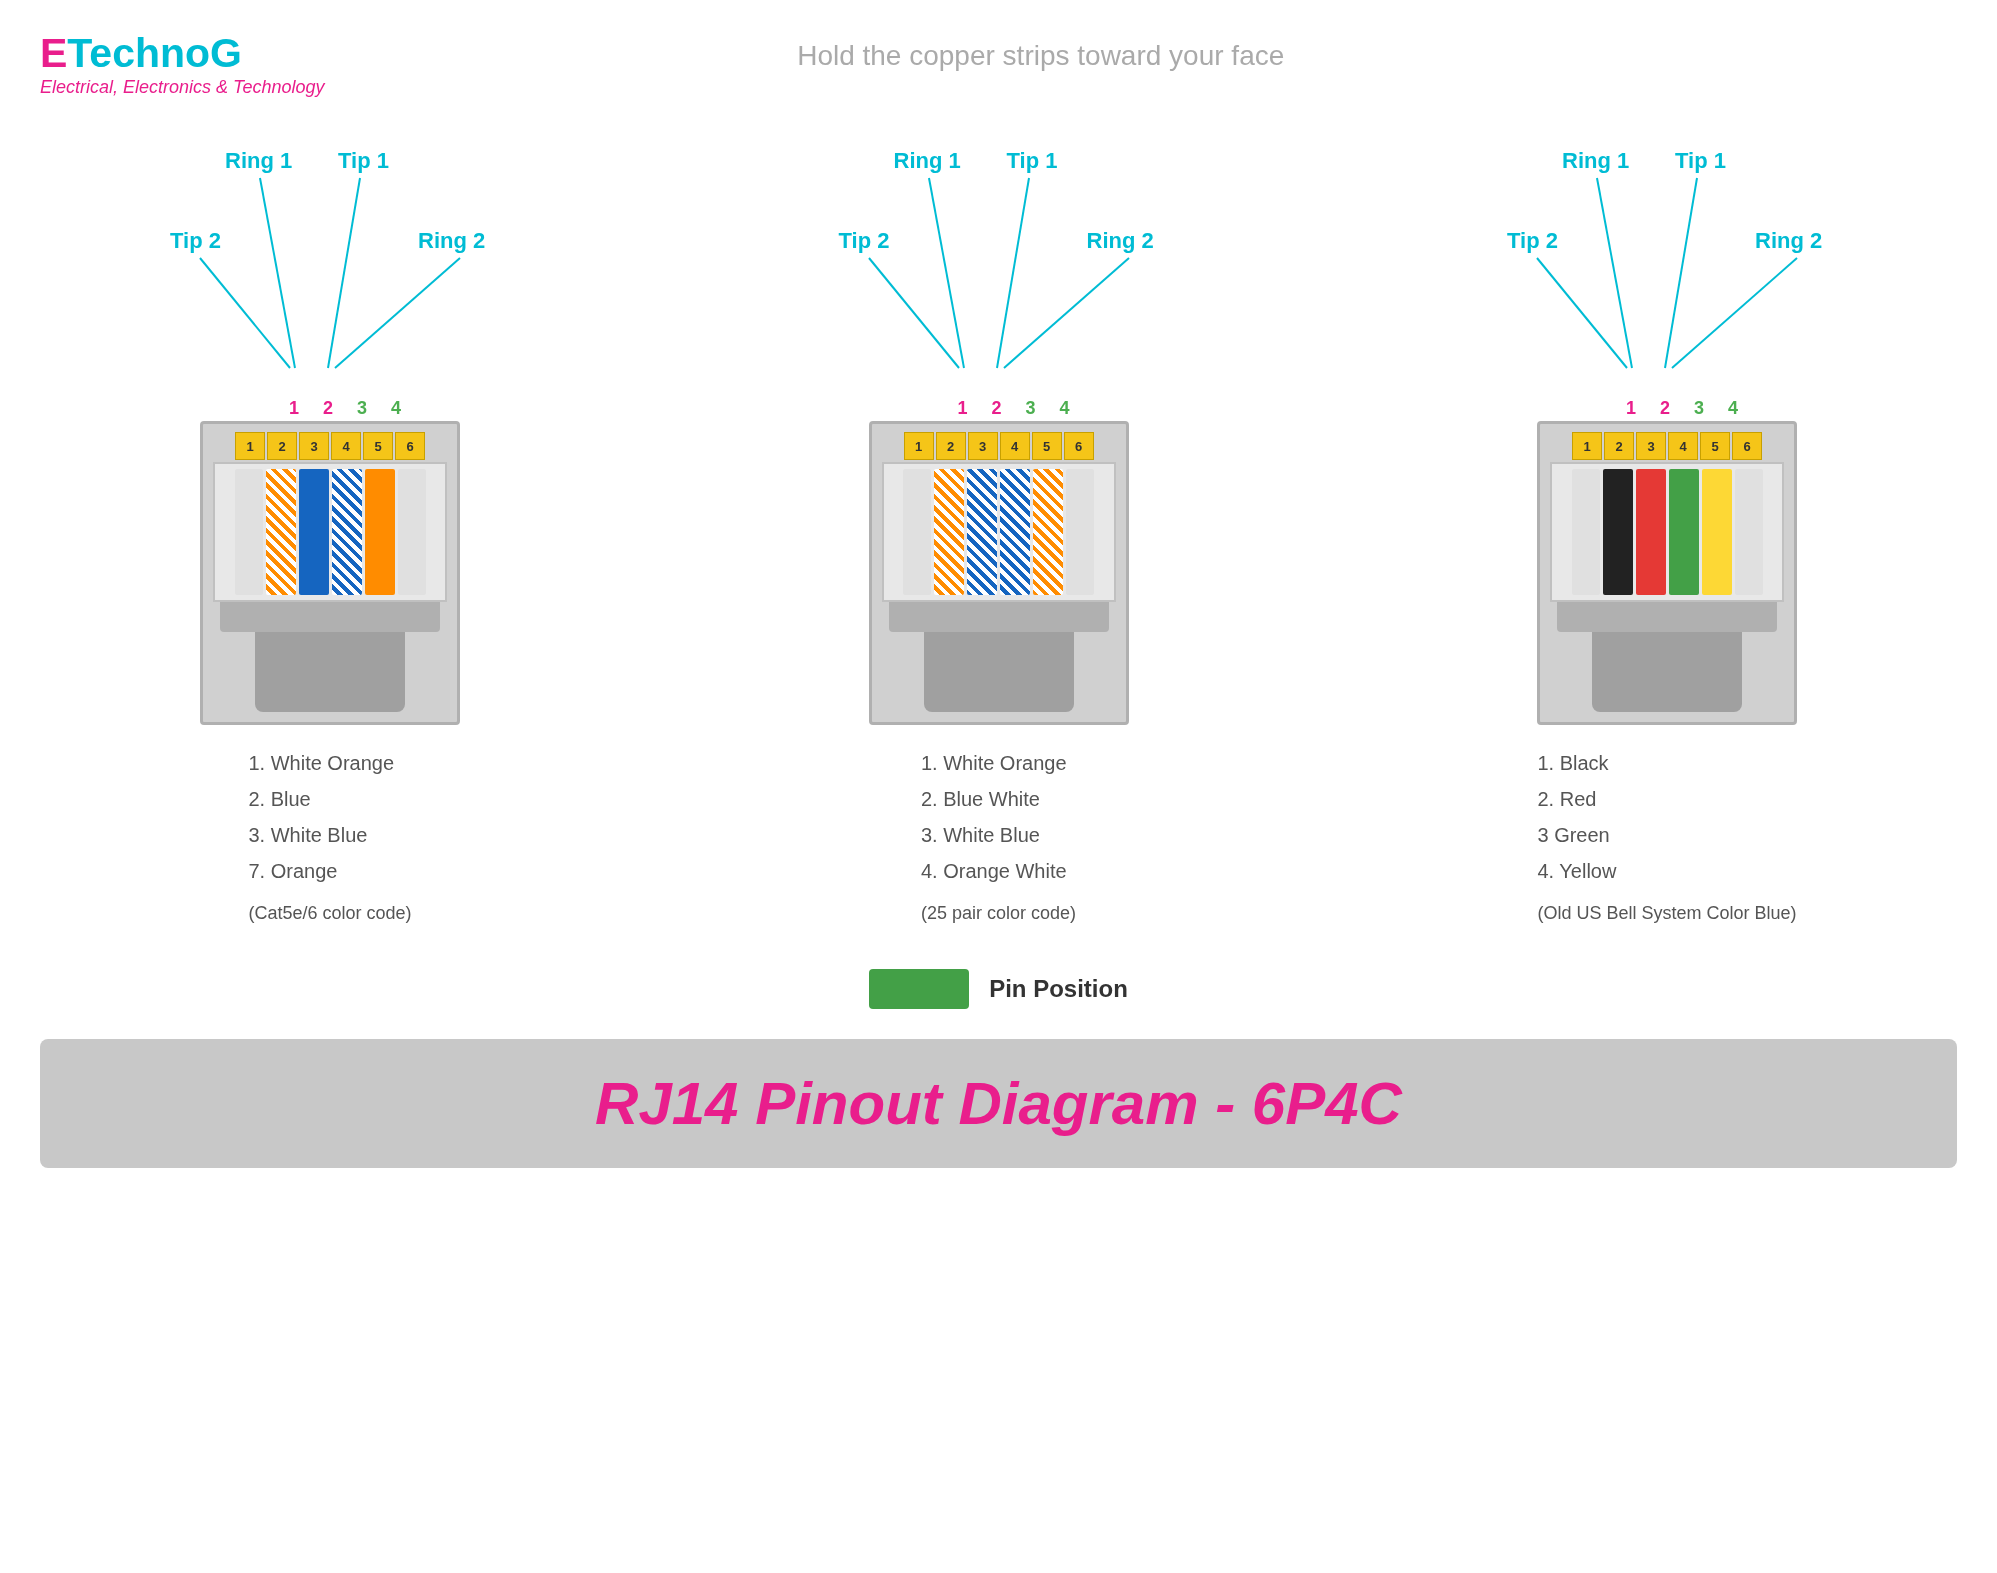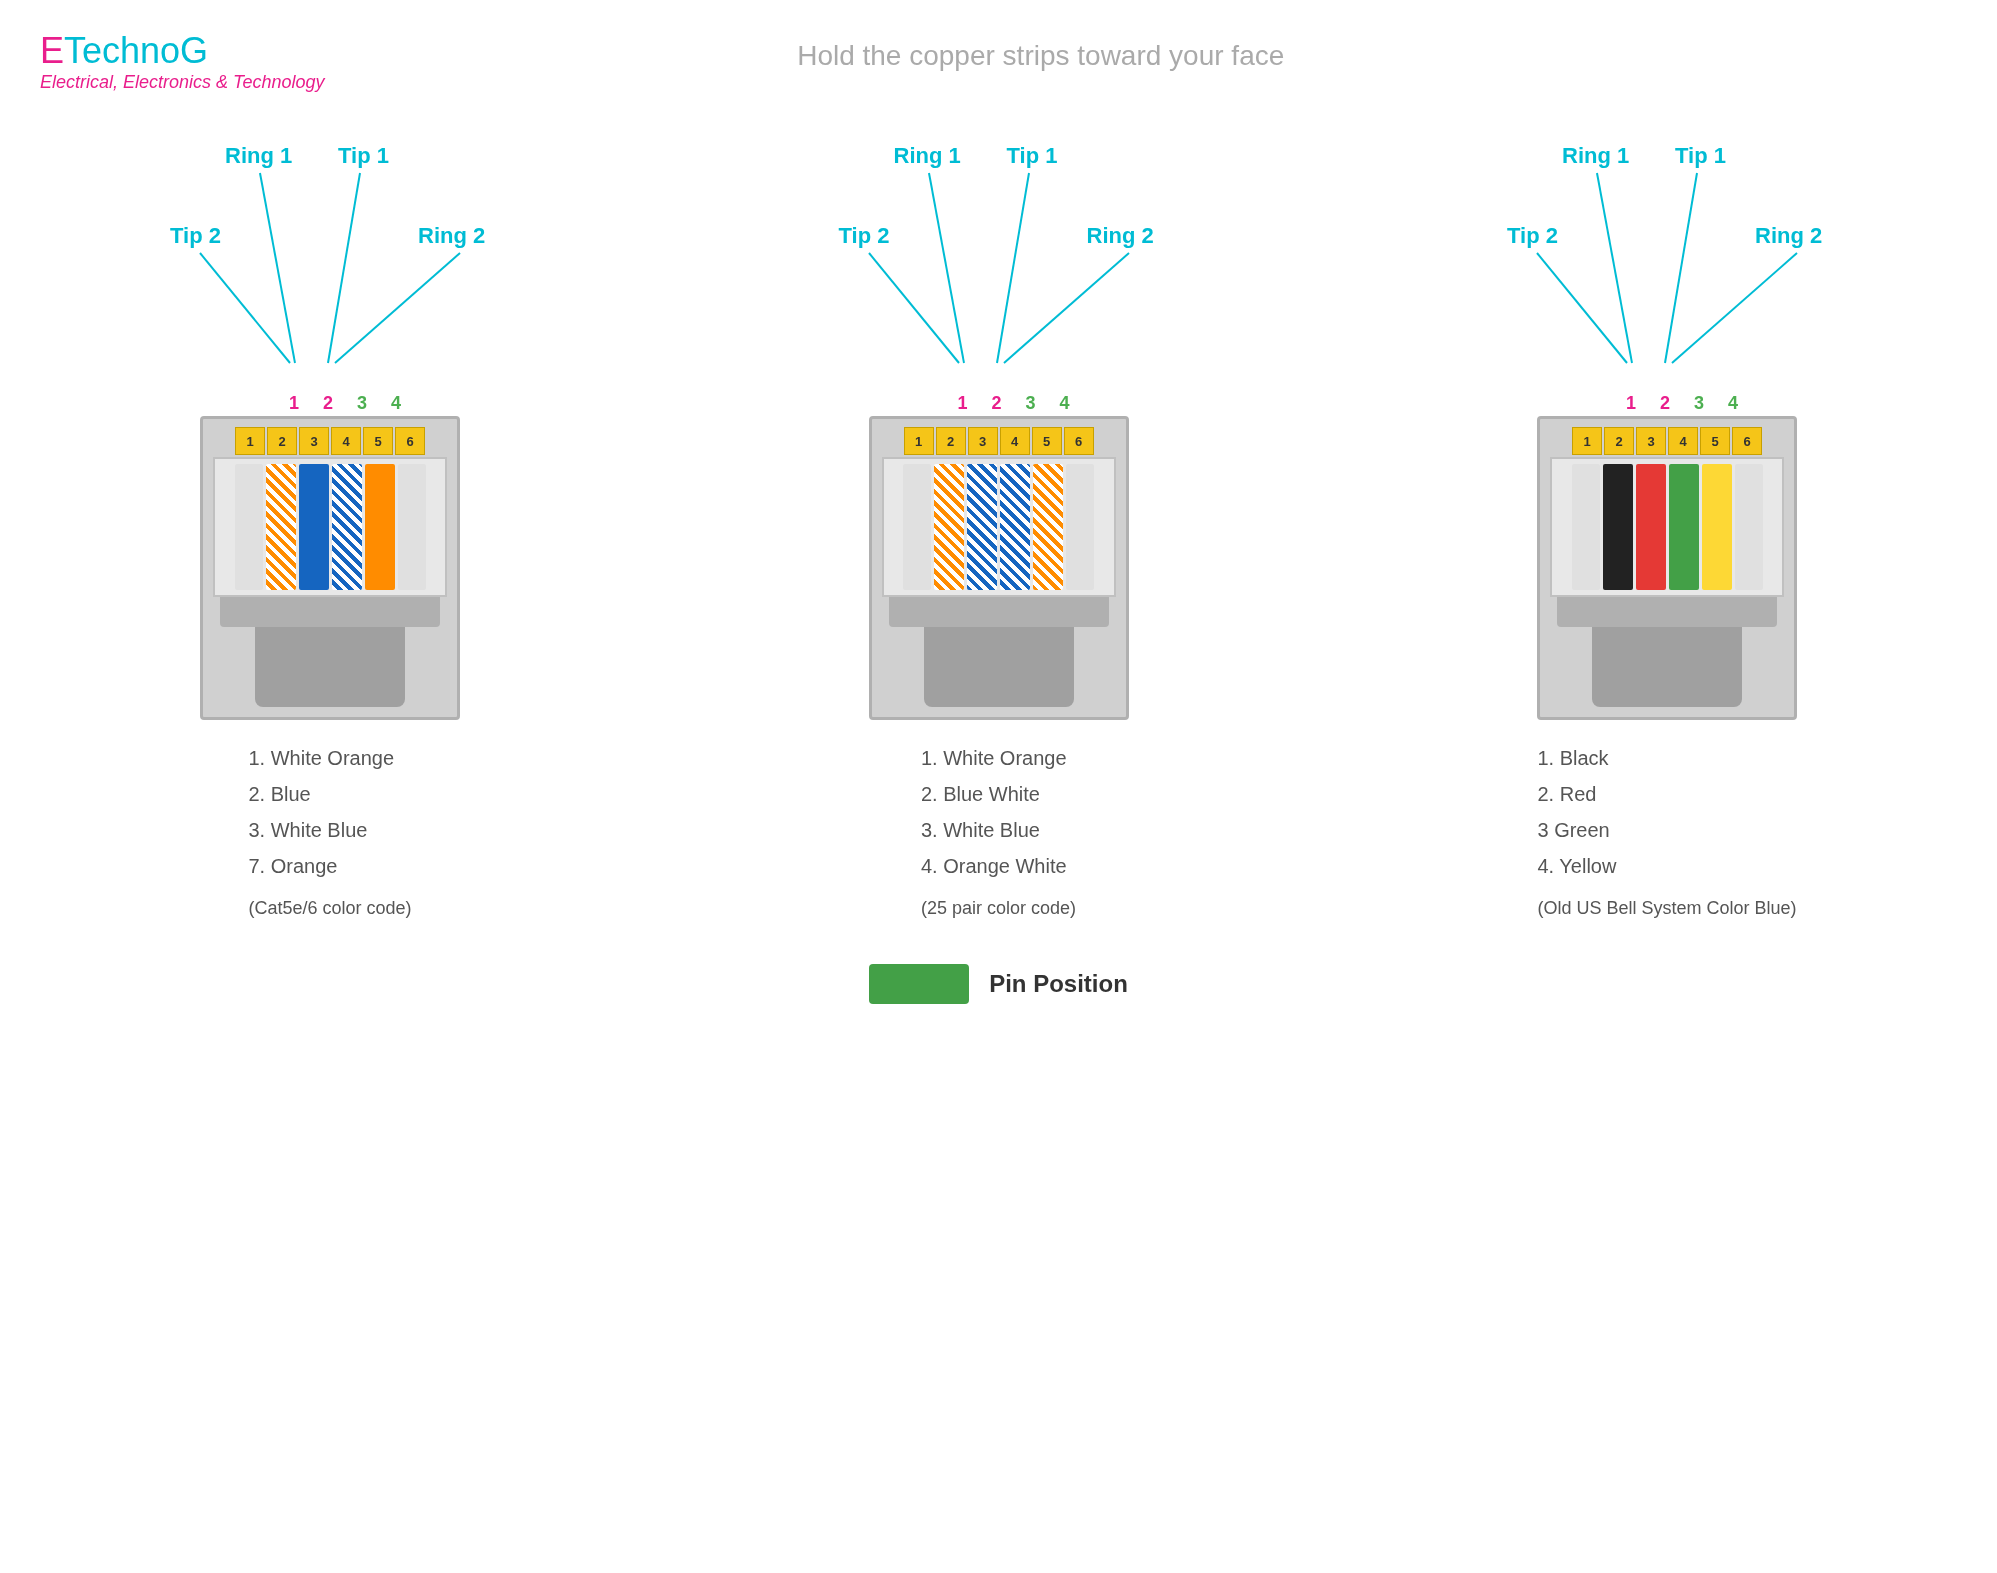--- a/index.html
+++ b/index.html
@@ -20,22 +20,22 @@
       display: flex;
       justify-content: space-between;
       align-items: flex-start;
       margin-bottom: 40px;
     }
     .logo-area {
       display: flex;
       flex-direction: column;
     }
     .logo-text {
-      font-size: 36px;
-      font-weight: normal;
+      font-size: 41px;
+      font-weight: bold;
     }
     .logo-e {
       color: #e91e8c;
     }
     .logo-technog {
       color: #00bcd4;
     }
     .logo-tagline {
       color: #e91e8c;
       font-size: 18px;
@@ -442,14 +442,17 @@
 
   </div>
 
   <div class="legend-row">
     <div class="legend-item">
       <div class="legend-box legend-box-green"></div>
       <span class="legend-label">Pin Position</span>
     </div>
   </div>
 
+  <div class="title-banner">
+    <div class="title-banner-text">RJ14 Pinout Diagram - 6P4C</div>
+  </div>
 
 </div>
 
 </body></html>

